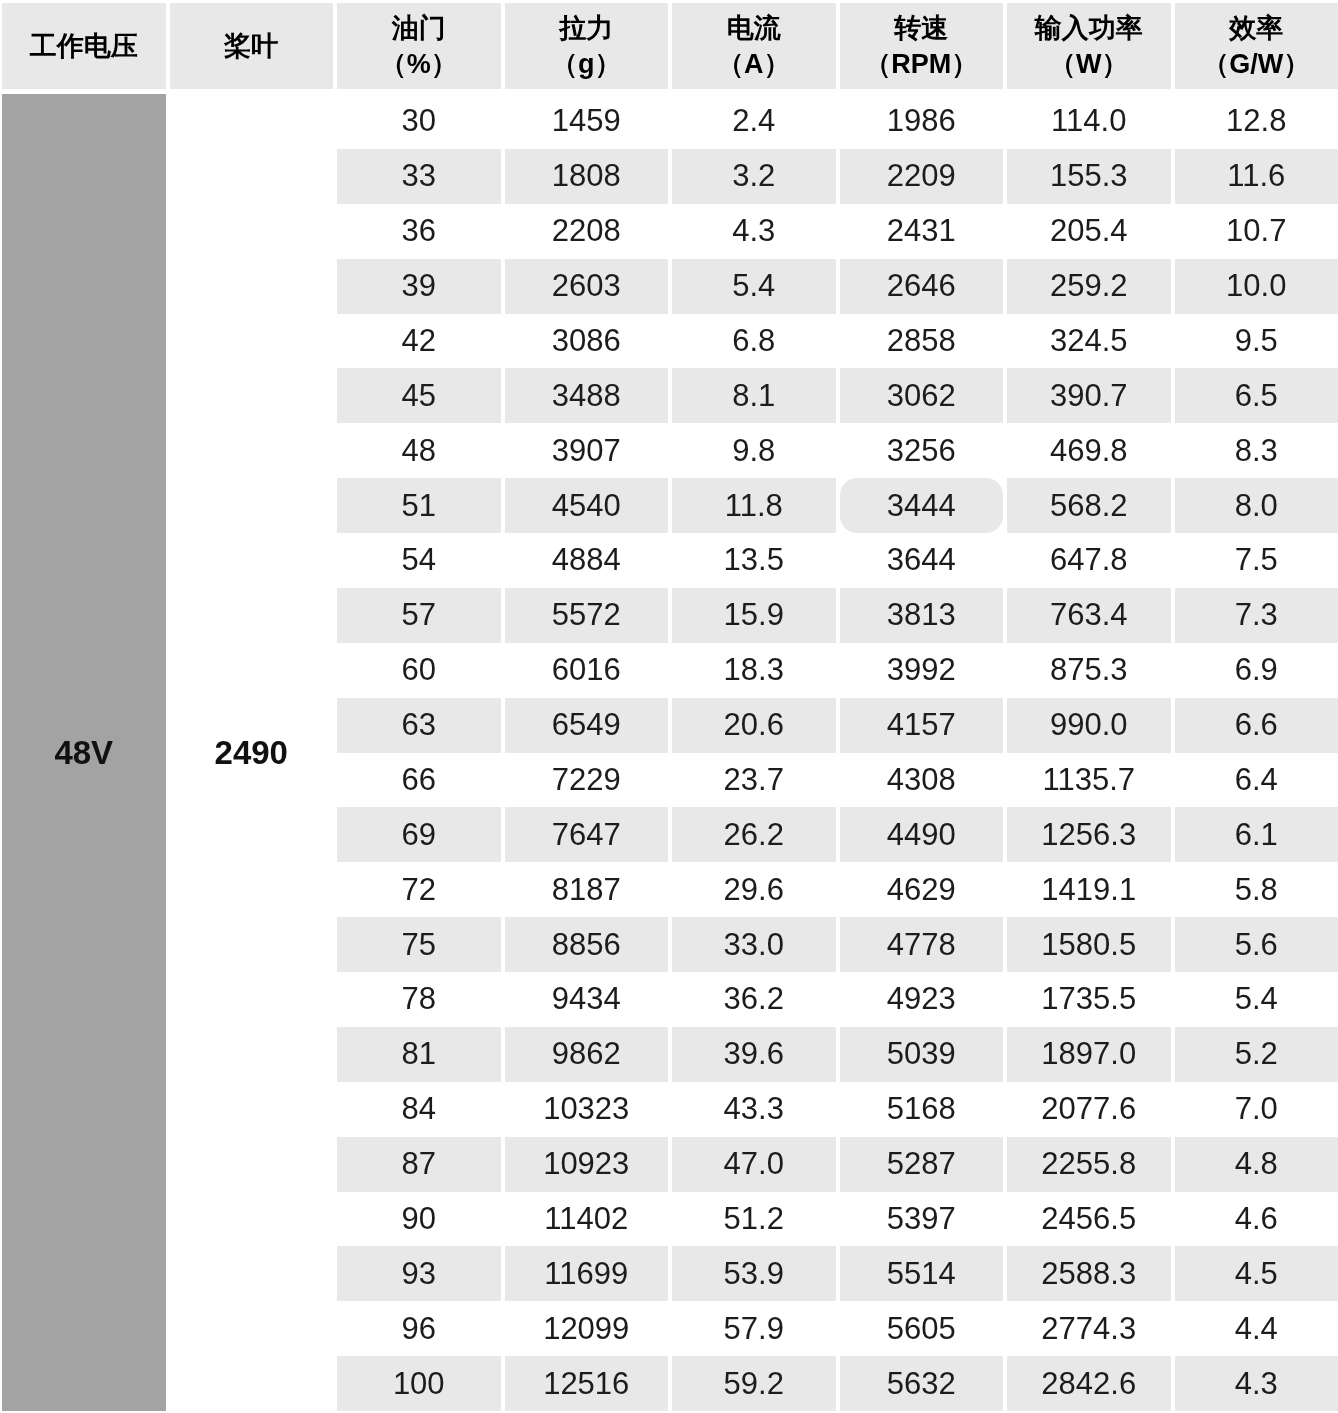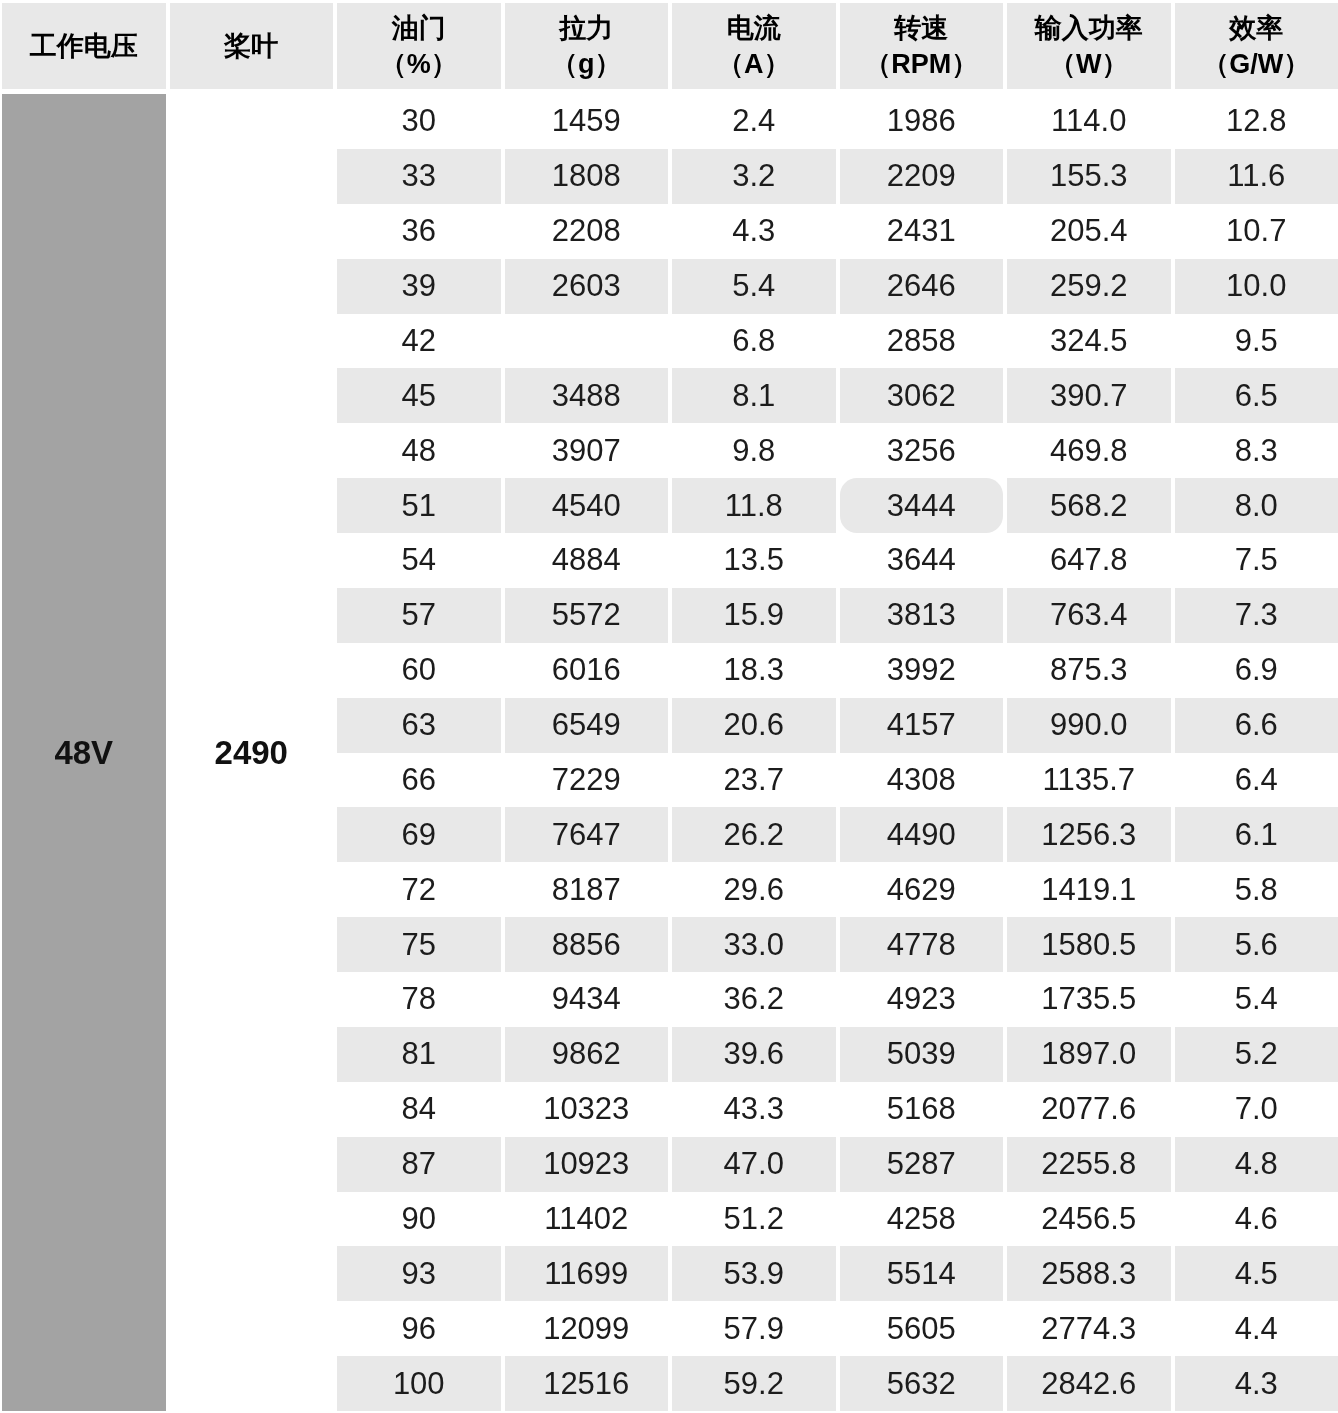--- a/index.html
+++ b/index.html
@@ -124,20 +124,21 @@
       <div class="cell td" style="grid-area: 3 / 6;">2431</div>
       <div class="cell td" style="grid-area: 3 / 7;">205.4</div>
       <div class="cell td" style="grid-area: 3 / 8;">10.7</div>
       <div class="cell td stripe" style="grid-area: 4 / 3;">39</div>
       <div class="cell td stripe" style="grid-area: 4 / 4;">2603</div>
       <div class="cell td stripe" style="grid-area: 4 / 5;">5.4</div>
       <div class="cell td stripe" style="grid-area: 4 / 6;">2646</div>
       <div class="cell td stripe" style="grid-area: 4 / 7;">259.2</div>
       <div class="cell td stripe" style="grid-area: 4 / 8;">10.0</div>
       <div class="cell td" style="grid-area: 5 / 3;">42</div>
+      <div class="cell td" style="grid-area: 5 / 4;">3086</div>
       <div class="cell td" style="grid-area: 5 / 5;">6.8</div>
       <div class="cell td" style="grid-area: 5 / 6;">2858</div>
       <div class="cell td" style="grid-area: 5 / 7;">324.5</div>
       <div class="cell td" style="grid-area: 5 / 8;">9.5</div>
       <div class="cell td stripe" style="grid-area: 6 / 3;">45</div>
       <div class="cell td stripe" style="grid-area: 6 / 4;">3488</div>
       <div class="cell td stripe" style="grid-area: 6 / 5;">8.1</div>
       <div class="cell td stripe" style="grid-area: 6 / 6;">3062</div>
       <div class="cell td stripe" style="grid-area: 6 / 7;">390.7</div>
       <div class="cell td stripe" style="grid-area: 6 / 8;">6.5</div>
@@ -221,21 +222,21 @@
       <div class="cell td" style="grid-area: 19 / 8;">7.0</div>
       <div class="cell td stripe" style="grid-area: 20 / 3;">87</div>
       <div class="cell td stripe" style="grid-area: 20 / 4;">10923</div>
       <div class="cell td stripe" style="grid-area: 20 / 5;">47.0</div>
       <div class="cell td stripe" style="grid-area: 20 / 6;">5287</div>
       <div class="cell td stripe" style="grid-area: 20 / 7;">2255.8</div>
       <div class="cell td stripe" style="grid-area: 20 / 8;">4.8</div>
       <div class="cell td" style="grid-area: 21 / 3;">90</div>
       <div class="cell td" style="grid-area: 21 / 4;">11402</div>
       <div class="cell td" style="grid-area: 21 / 5;">51.2</div>
-      <div class="cell td" style="grid-area: 21 / 6;">4258</div>
+      <div class="cell td" style="grid-area: 21 / 6;">5397</div>
       <div class="cell td" style="grid-area: 21 / 7;">2456.5</div>
       <div class="cell td" style="grid-area: 21 / 8;">4.6</div>
       <div class="cell td stripe" style="grid-area: 22 / 3;">93</div>
       <div class="cell td stripe" style="grid-area: 22 / 4;">11699</div>
       <div class="cell td stripe" style="grid-area: 22 / 5;">53.9</div>
       <div class="cell td stripe" style="grid-area: 22 / 6;">5514</div>
       <div class="cell td stripe" style="grid-area: 22 / 7;">2588.3</div>
       <div class="cell td stripe" style="grid-area: 22 / 8;">4.5</div>
       <div class="cell td" style="grid-area: 23 / 3;">96</div>
       <div class="cell td" style="grid-area: 23 / 4;">12099</div>

